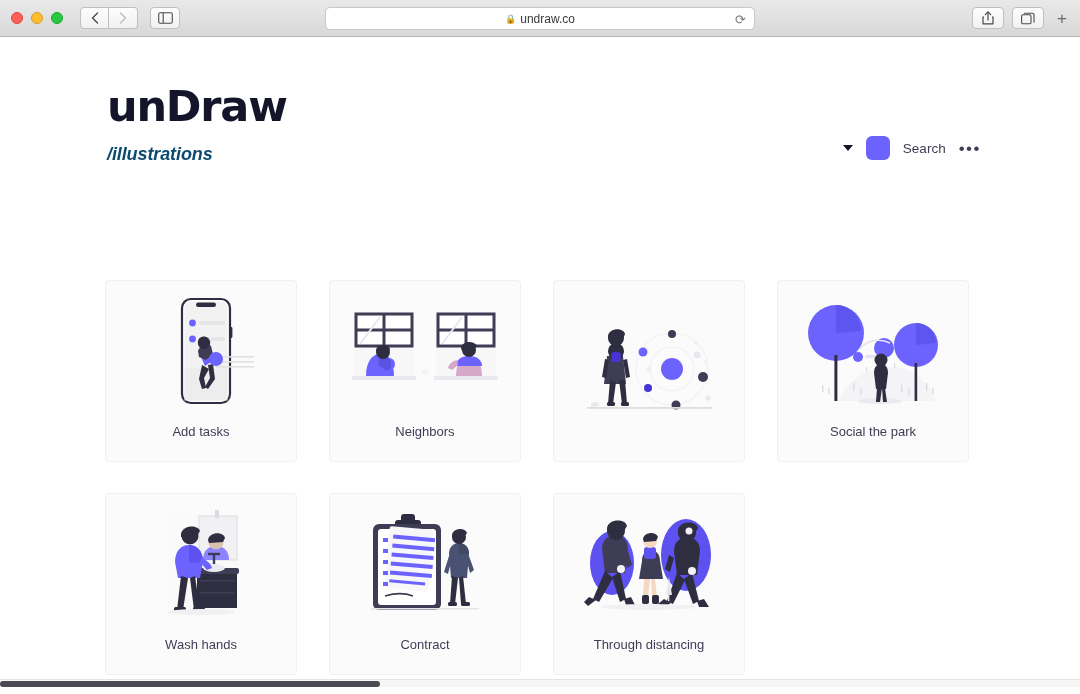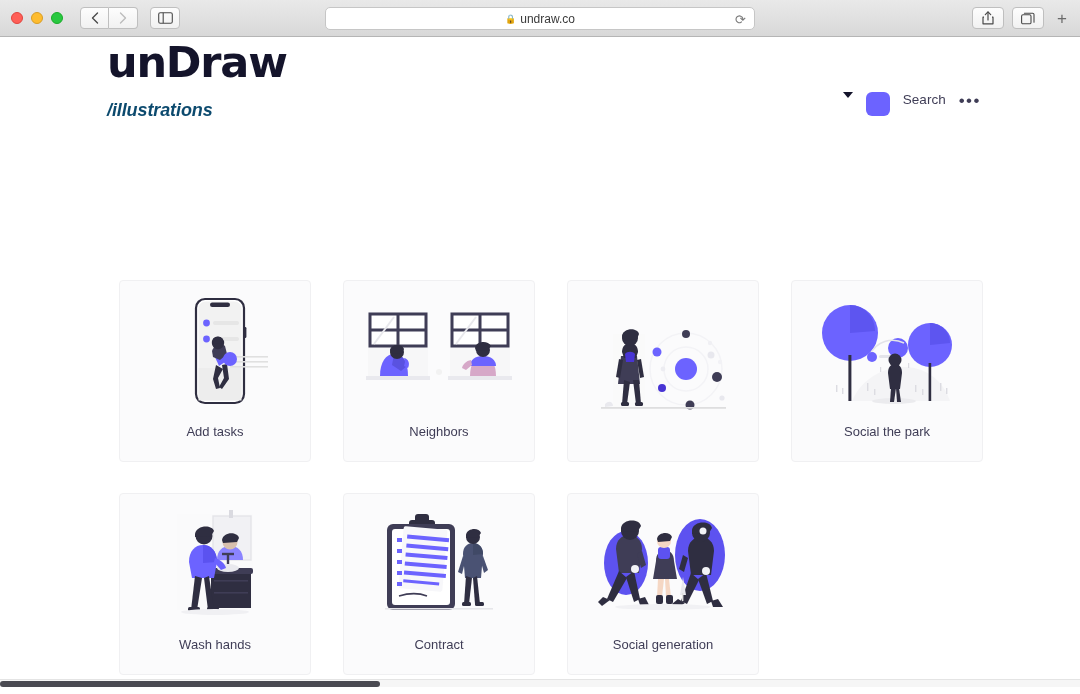--- a/index.html
+++ b/index.html
@@ -63,20 +63,21 @@
   
   .page {
     position: absolute; top: 37px; left: 0;
     width: 1080px; height: 650px;
     background: #ffffff;
     overflow: hidden;
   }
   .content { position: relative; padding: 0 0 0 107px; }
 
   .brand {
+    margin-top: 44px;
     font-size: 43px;
     font-weight: 800;
     letter-spacing: -1.2px;
     color: #14142b;
     font-family: "DejaVu Sans", sans-serif;
   }
   .breadcrumb {
     margin-top: 13px;
     font-size: 18px;
     font-weight: 700;
@@ -87,40 +88,40 @@
   .intro {
     margin-top: 19px;
     font-size: 14.5px;
     line-height: 23px;
     color: #3f3d56;
     max-width: 470px;
   }
 
   .topright {
     position: absolute; right: 99px; top: 55px;
-    display: flex; align-items: flex-start; gap: 13px;
+    display: flex; align-items: center; gap: 13px;
   }
   .caret {
     width: 0; height: 0;
     border-left: 5px solid transparent;
     border-right: 5px solid transparent;
     border-top: 6px solid #14142b;
   }
   .swatch {
     width: 24px; height: 24px;
     background: #6c63ff;
     border-radius: 6px;
   }
   .search-label { font-size: 13.5px; color: #3f3d56; }
   .dots { font-size: 17px; color: #3f3d56; letter-spacing: 1.5px; line-height: 1; }
 
   
   .grid {
     position: absolute;
-    left: 119px; top: 243px;
+    left: 105px; top: 243px;
     width: 870px;
     display: grid;
     grid-template-columns: repeat(4, 192px);
     gap: 31px 32px;
   }
   .card {
     height: 182px;
     background: #fbfbfc;
     border: 1px solid #f0f0f2;
     border-radius: 4px;
@@ -472,21 +473,21 @@
           <path d="M123 94l2 6h10l-5-8z" fill="#2f2e41"></path>
           <circle cx="118" cy="64" r="4" fill="#f2f2f6"></circle>
           <circle cx="115" cy="24" r="3.5" fill="#f2f2f6"></circle>
           <path d="M95 48l-4 14 5 3 4-14z" fill="#2f2e41"></path>
 
           <path d="M95 70l-3 18h6z" fill="#e8e8ee"></path>
           <rect x="94" y="86" width="1.4" height="8" fill="#dededf"></rect>
           <ellipse cx="75" cy="100" rx="48" ry="3" fill="#f1f1f4"></ellipse>
         </svg>
       </div>
-      <div class="card-label">Social generation</div>
+      <div class="card-label">Through distancing</div>
     </div>
 
   </div>
 
   <div class="hscroll">
     <div class="hscroll-thumb"></div>
   </div>
 </div>
 
 </body></html>

